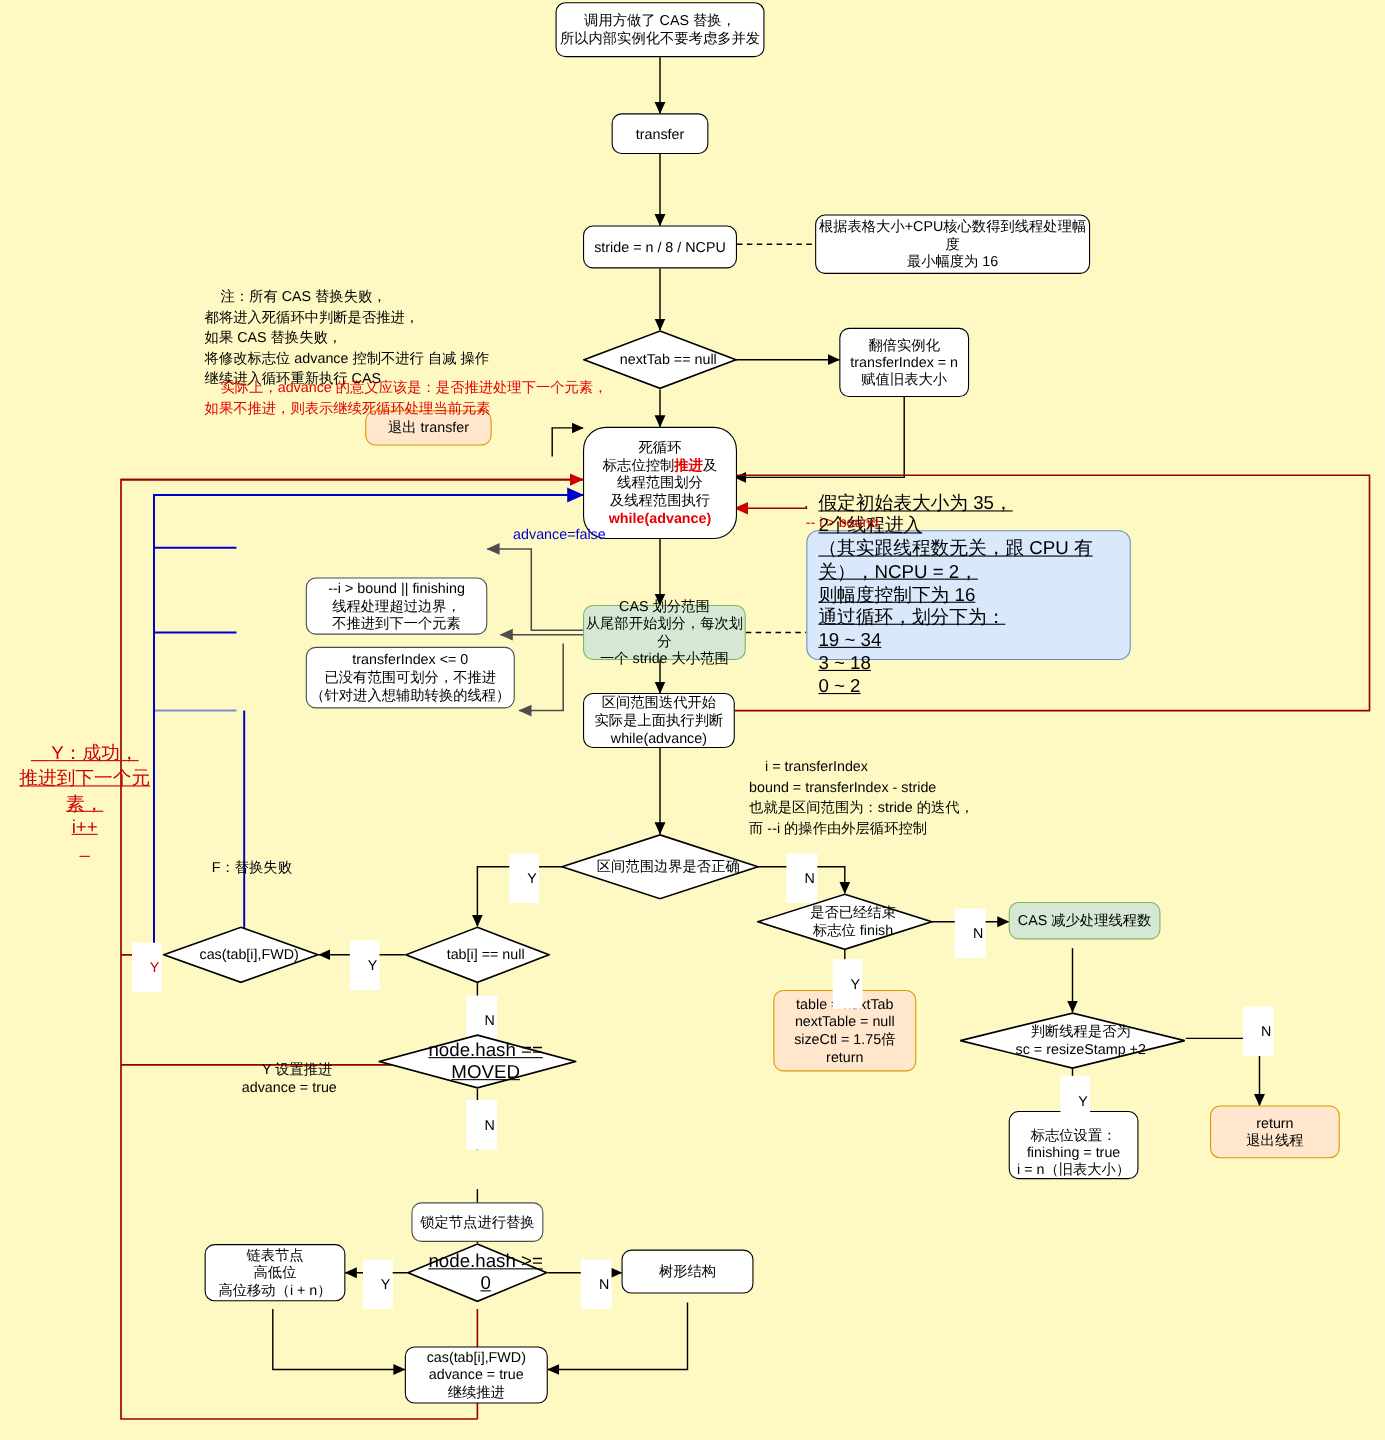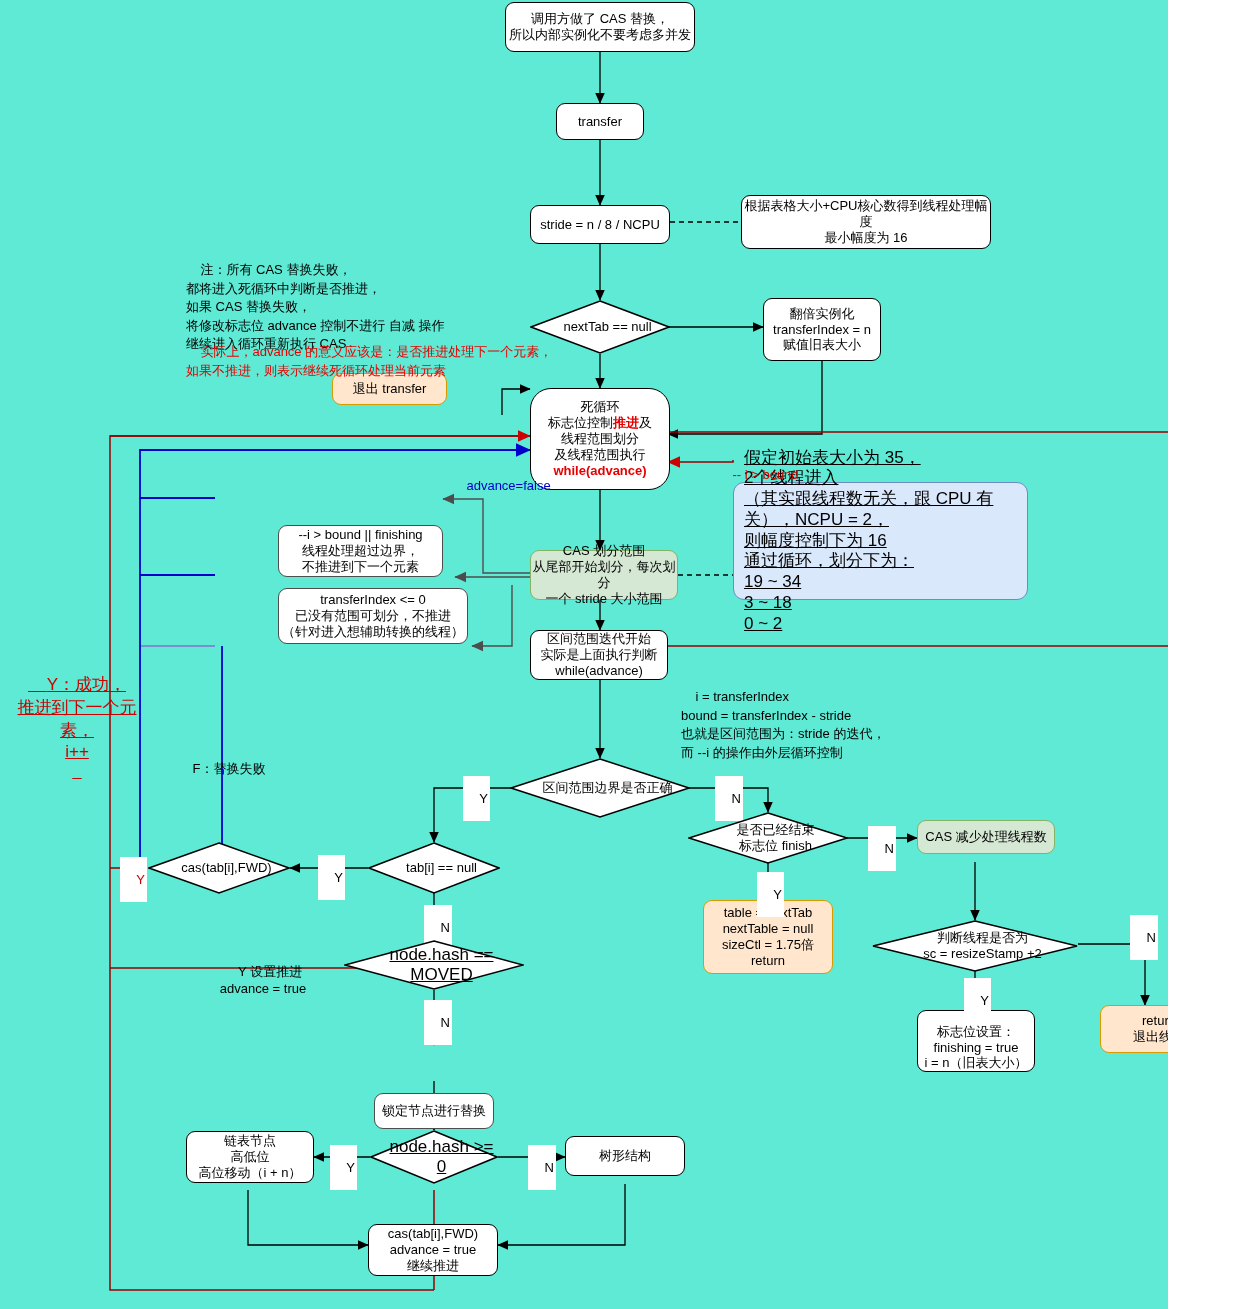--- a/index.html
+++ b/index.html
@@ -1,17 +1,17 @@
 <!DOCTYPE html>
 <html><head>
 <meta charset="utf-8">
 <style>
   html,body{margin:0;padding:0;background:#ffffff;}
   body{font-family:"Liberation Sans","DejaVu Sans",sans-serif;}
-  #canvas{position:relative;width:1168px;height:1309px;overflow:hidden;background:#5eead4;}
+  #canvas{position:relative;width:1259px;height:1309px;overflow:hidden;background:#fef9c3;}
   svg#edges{position:absolute;left:0;top:0;width:1259px;height:1309px;pointer-events:none;}
 
   .node{position:absolute;box-sizing:border-box;display:flex;align-items:center;justify-content:center;
         text-align:center;line-height:1.22;color:#000;background:#fff;}
   .rrect{border:1.3px solid #000;border-radius:9px;}
   .rrect-thick{border:1.6px solid #4d4d4d;border-radius:9px;margin-top:48px;}
   .green{background:#d5e8d4;border:1.3px solid #82b366;border-radius:9px;}
   .orange{background:#ffe6cc;border:1.3px solid #d79b00;border-radius:9px;}
   .blueback{background:#dae8fc;border:1.3px solid #6c8ebf;border-radius:11px;}
   .note{position:absolute;color:#000;line-height:1.42;white-space:pre;}
@@ -312,21 +312,21 @@
     <span>advance=false</span>
   </div>
   <div class="lbl red t13" style="left:718px;top:452px;">
     <span>-- i &gt; bound</span>
   </div>
   <div class="lbl red t12" style="left:17px;top:653px;width:120px;">
     <span style="white-space:pre-line;">Y：成功，
 推进到下一个元素，
 i++</span>
   </div>
-  <div class="lbl t13" style="left:178px;top:745px;">
+  <div class="lbl t13" style="left:178px;top:765px;">
     <span>F：替换失败</span>
   </div>
   <div class="lbl t13" style="left:188px;top:948px;width:150px;">
     <span style="white-space:pre-line;">Y 设置推进
 advance = true</span>
   </div>
 
   <div class="lbl t13" style="left:463px;top:776px;background:#fff;padding:0 2px;">
     <span>Y</span>
   </div>

